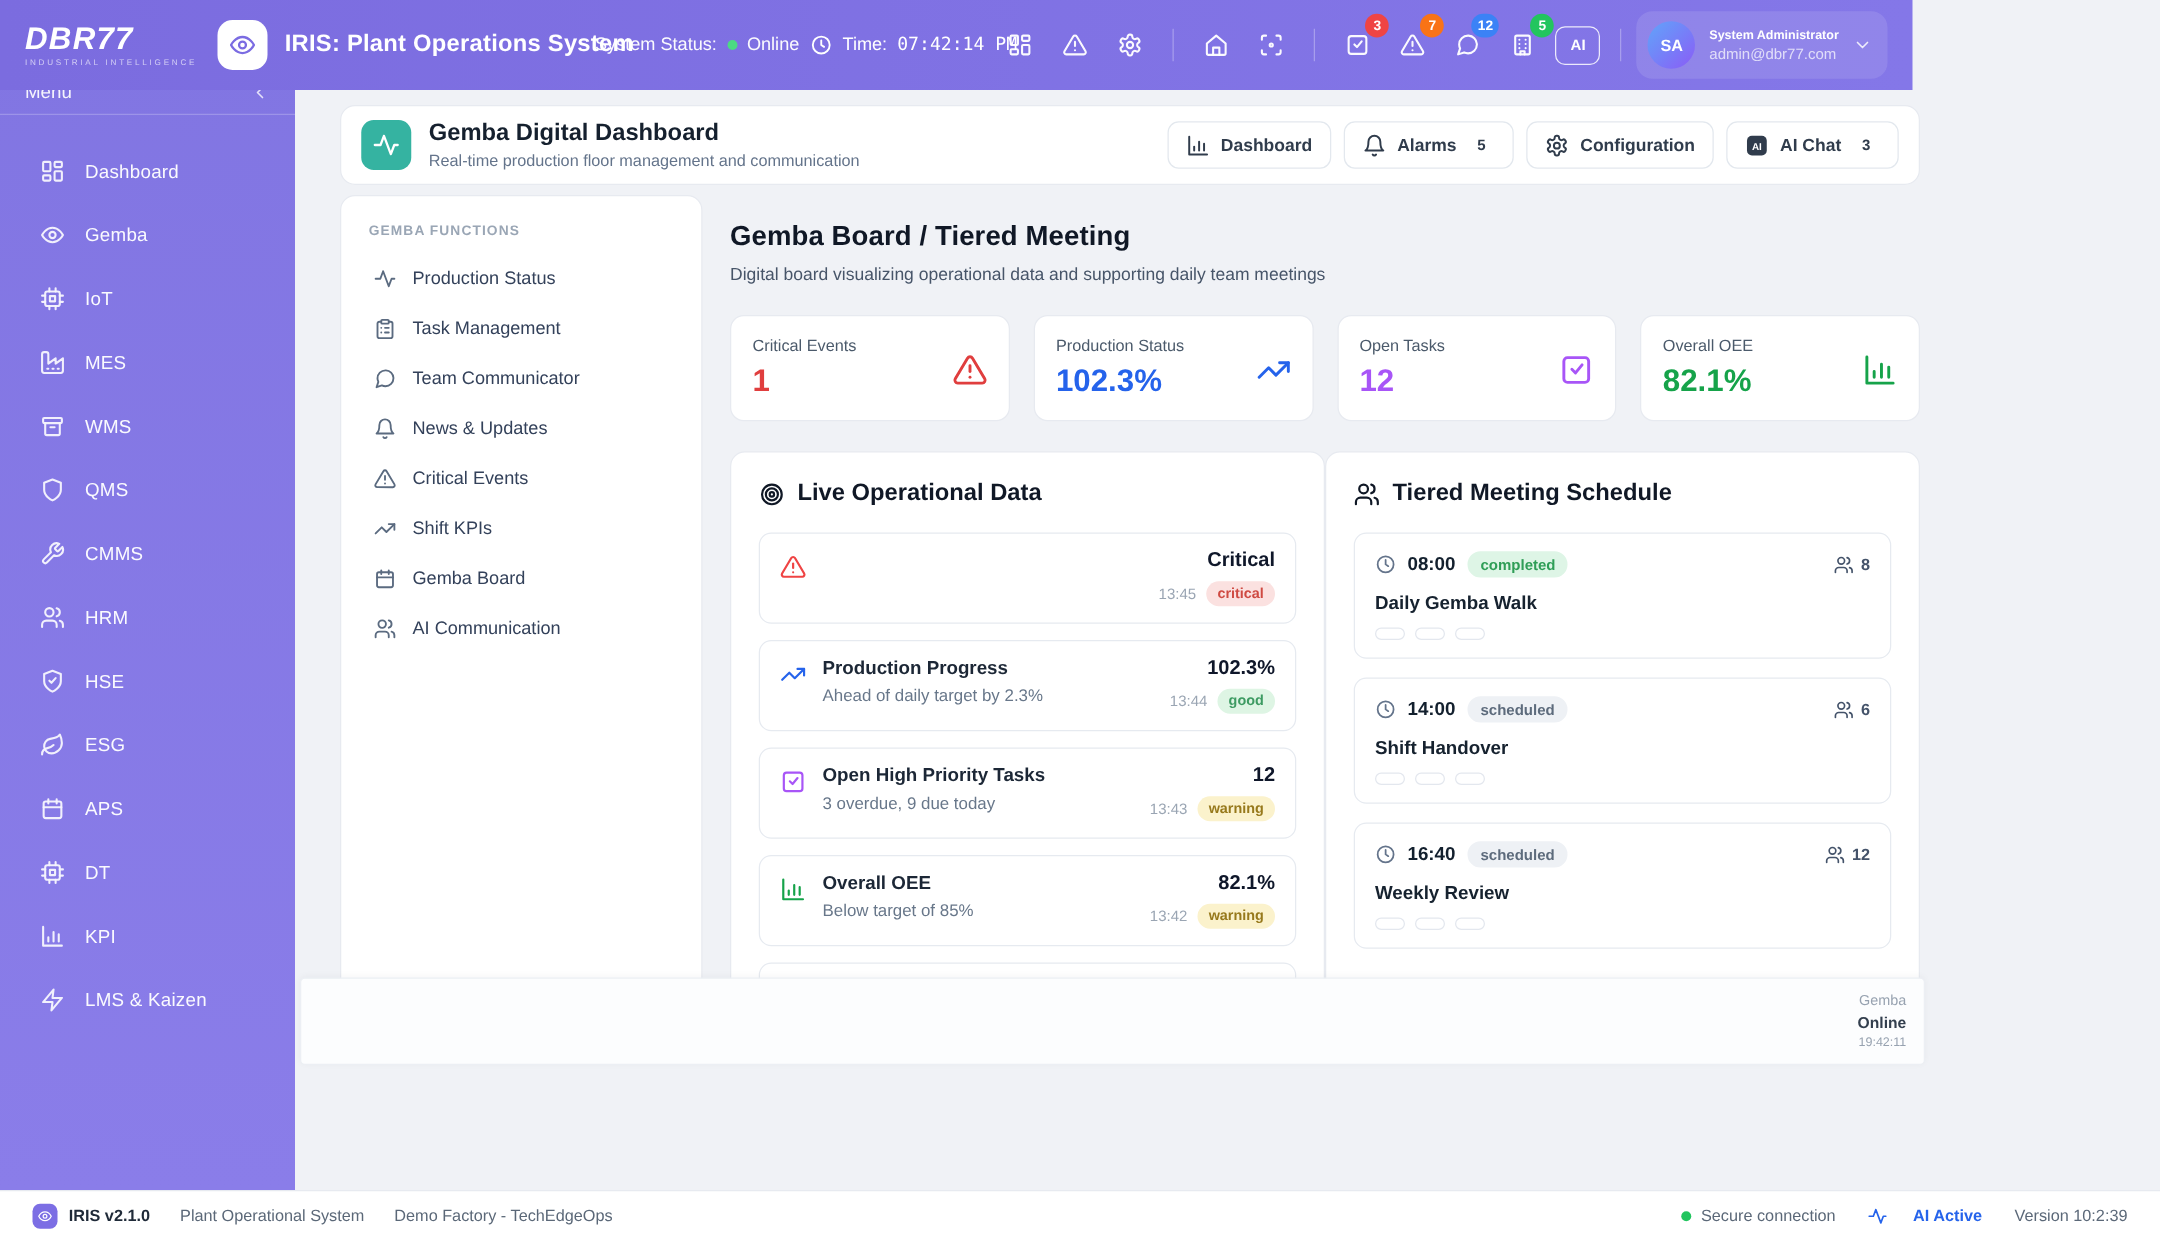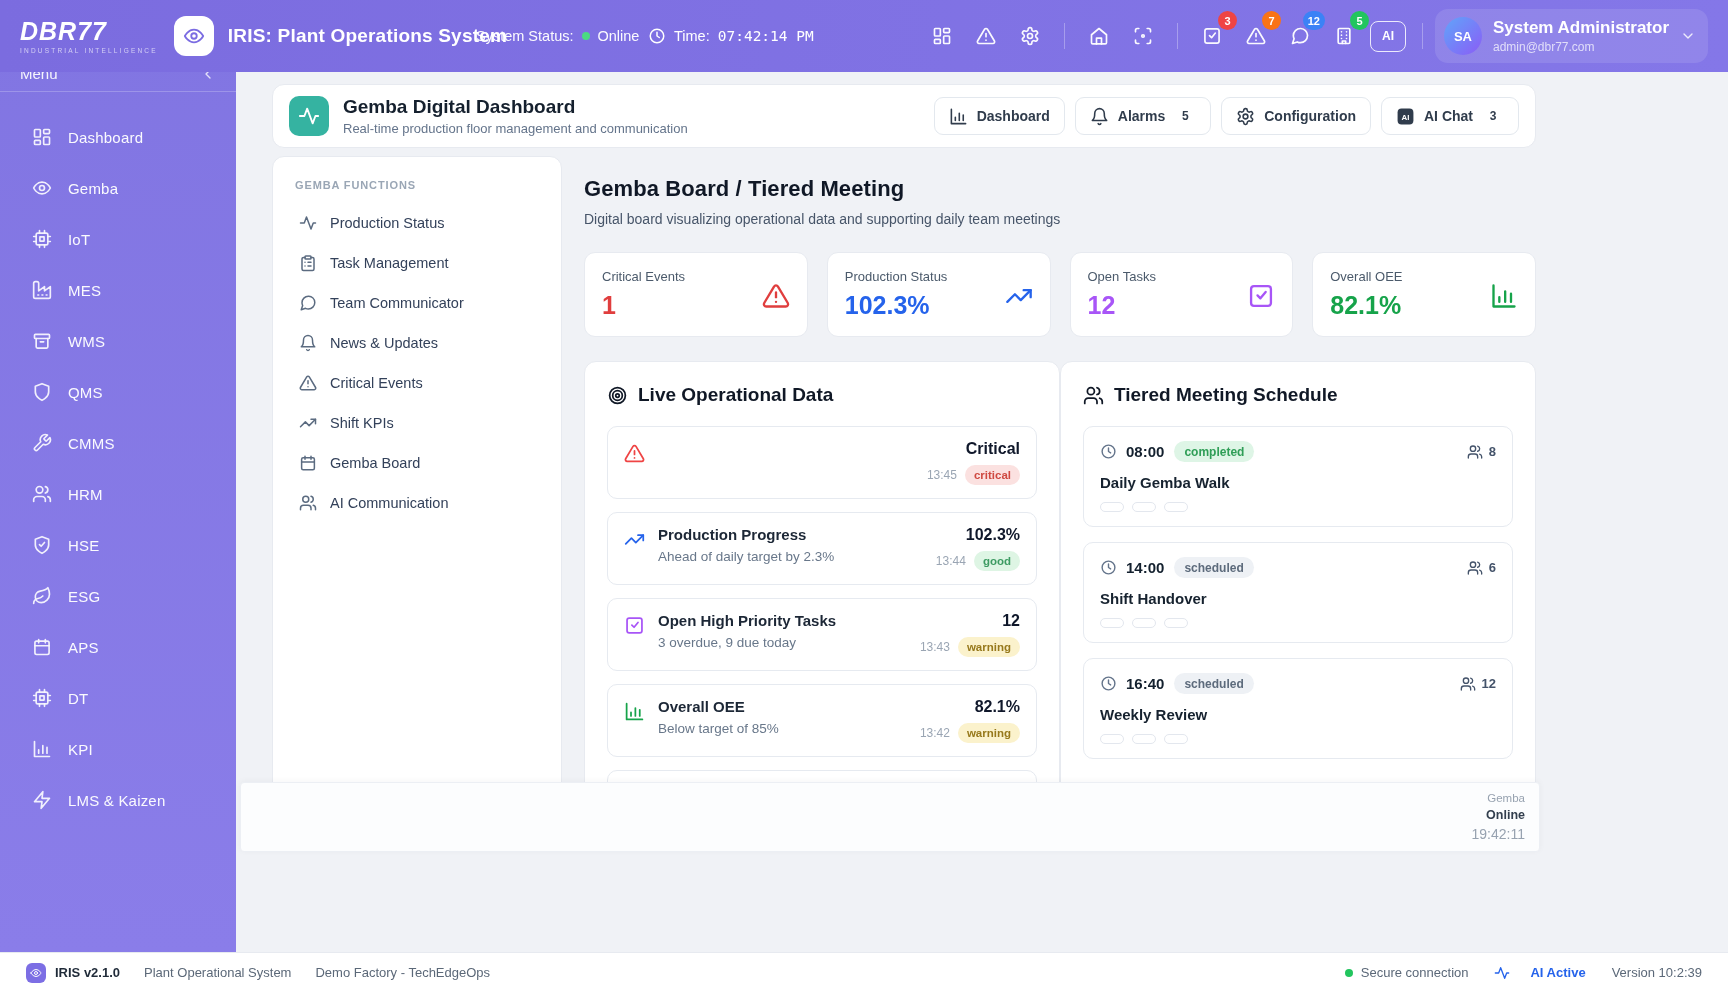--- a/index.html
+++ b/index.html
@@ -4,21 +4,21 @@
 <style>
   *{margin:0;padding:0;box-sizing:border-box}
   html,body{width:1728px;height:992px;overflow:hidden}
   body{font-family:"Liberation Sans",sans-serif;background:#f0f2f6;position:relative;color:#1b2736}
   .i{display:inline-flex;align-items:center;justify-content:center}
   .i svg{width:100%;height:100%}
   button{font-family:inherit;cursor:pointer}
   .mono{font-family:"DejaVu Sans Mono",monospace}
 
   
-  .header{position:fixed;top:0;left:0;width:1728px;height:72px;z-index:50;
+  .header{position:fixed;top:0;left:0;width:1530px;height:72px;z-index:50;
     background:linear-gradient(90deg,#7b6cdf,#8477e8);display:flex;align-items:center;
     padding:0 20px;color:#fff}
   .logo{margin-right:16px;cursor:pointer}
   .logo-word{font-size:25px;font-weight:800;letter-spacing:1px;font-style:italic;line-height:1}
   .logo-sub{font-size:6.5px;letter-spacing:2.2px;opacity:.65;margin-top:3px}
   .app-chip{width:40px;height:40px;border-radius:12px;background:#fff;color:#7b6ce2;display:flex;align-items:center;justify-content:center;margin-right:14px}
   .app-chip .i{width:22px;height:22px}
   .htitle{font-size:19px;font-weight:700;letter-spacing:.2px}
   .hstatus{position:absolute;left:476px;display:flex;align-items:center;gap:8px;font-size:14.5px;opacity:.97}
   .hdot{width:8px;height:8px;border-radius:50%;background:#4ade80}
@@ -27,21 +27,21 @@
   .hright{margin-left:auto;display:flex;align-items:center}
   .hbtn{position:relative;width:36px;height:36px;border:none;background:transparent;color:rgba(255,255,255,.96);display:flex;align-items:center;justify-content:center;margin:0 4px}
   .hbtn .i{width:20px;height:20px}
   .nbadge{position:absolute;top:-7px;right:-7px;min-width:19px;height:19px;border-radius:10px;
     font-size:11px;font-weight:700;color:#fff;display:flex;align-items:center;justify-content:center;padding:0 5px}
   .nbadge:empty{display:none}
   .hsep{width:1px;height:26px;background:rgba(255,255,255,.3);margin:0 12px}
   .ai-box{width:36px;height:31px;border:1.5px solid rgba(255,255,255,.85);border-radius:8px;background:transparent;color:#fff;font-size:12px;font-weight:700;display:flex;align-items:center;justify-content:center;margin:0 4px}
   .user-card{display:flex;align-items:center;gap:11px;background:rgba(255,255,255,.11);border-radius:13px;padding:8px 12px 8px 9px;cursor:pointer}
   .avatar{width:38px;height:38px;border-radius:50%;background:linear-gradient(135deg,#60a5fa,#8b5cf6);display:flex;align-items:center;justify-content:center;font-size:13px;font-weight:700}
-  .uname{font-size:17px;font-weight:700;line-height:1.2}
+  .uname{font-size:10px;font-weight:700;line-height:1.2}
   .uemail{font-size:12px;opacity:.72;margin-top:1px}
   .uchev{width:16px;height:16px;opacity:.85}
 
   
   .sidebar{position:fixed;left:0;top:0;width:236px;height:952px;z-index:40;
     background:linear-gradient(180deg,#8175e2,#8a7de9);padding-top:56px;color:#fff}
   .menu-row{height:36px;display:flex;align-items:center;justify-content:space-between;padding:0 20px;
     border-bottom:1px solid rgba(255,255,255,.22);font-size:15px;color:rgba(255,255,255,.92)}
   .menu-row .i{width:16px;height:16px;opacity:.85;cursor:pointer}
   .snav{padding:24px 0 0 0;display:flex;flex-direction:column;gap:9px}
@@ -116,21 +116,21 @@
   .m-tags{display:flex;gap:8px;flex-wrap:wrap}
   .tag{border:1px solid #e3e7ee;border-radius:999px;padding:4px 11px;font-size:11.5px;font-weight:600;color:#33404f;background:#fff}
 
   
   .undercover{position:absolute;left:0;top:780px;width:1492px;height:100px;background:#f0f2f6;z-index:25}
   .status-overlay{position:absolute;left:4px;top:710px;width:1300px;height:70px;background:#fcfdfe;
     border:1px solid #eceff4;border-radius:4px;z-index:30;display:flex;flex-direction:column;
     justify-content:center;align-items:flex-end;padding-right:14px;gap:4px;box-shadow:0 -1px 6px rgba(20,30,60,.04)}
   .so-app{font-size:11.5px;color:#97a2b0}
   .so-status{font-size:12.5px;font-weight:700;color:#333f4e}
-  .so-time{font-size:14px;color:#97a2b0}
+  .so-time{font-size:10px;color:#97a2b0}
 
   
   .footer{position:fixed;left:0;bottom:0;width:1728px;height:40px;background:#fff;border-top:1px solid #e7eaf0;
     z-index:60;display:flex;align-items:center;padding:0 26px;gap:24px;font-size:13px;color:#5b6878}
   .f-brand{display:flex;gap:9px;align-items:center;font-weight:700;color:#1f2a38}
   .f-chip{width:20px;height:20px;border-radius:6px;background:#7c6ee4;color:#fff;display:flex;align-items:center;justify-content:center}
   .f-chip .i{width:12px;height:12px}
   .f-right{margin-left:auto;display:flex;align-items:center;gap:26px}
   .f-secure{display:flex;align-items:center;gap:8px}
   .f-dot{width:8px;height:8px;border-radius:50%;background:#22c55e}

